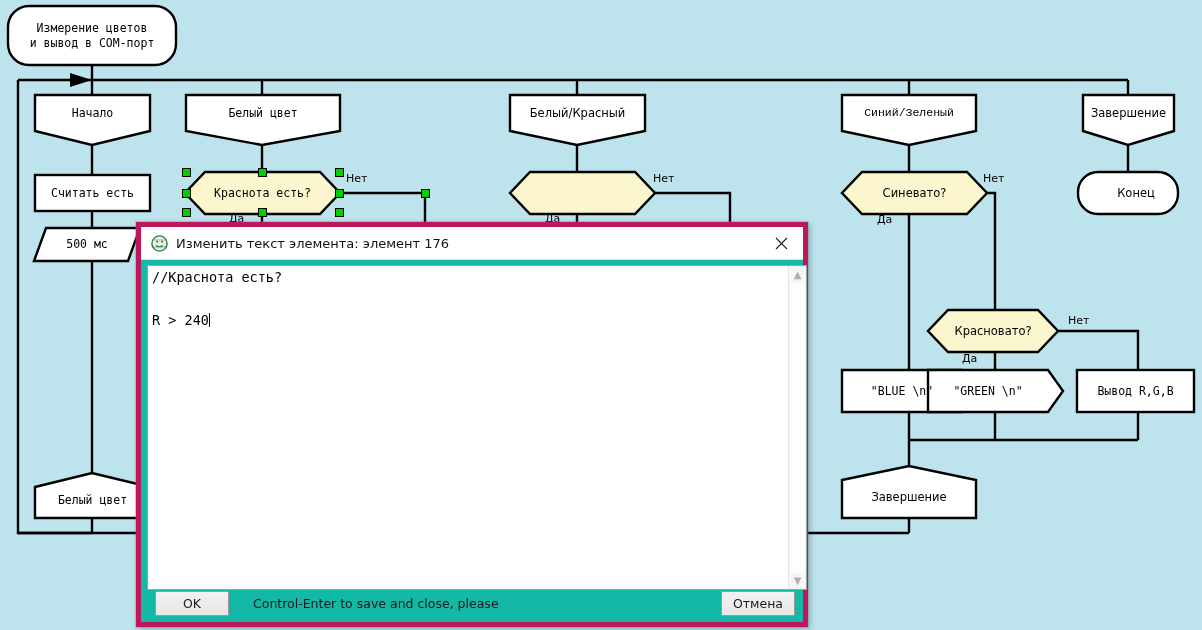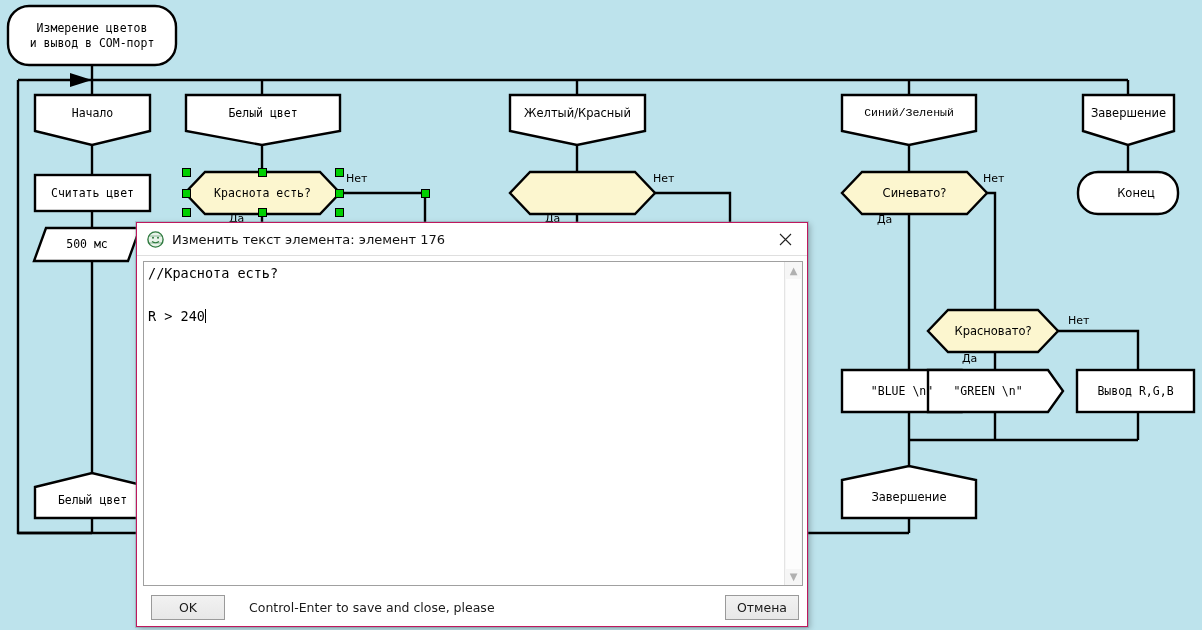--- a/index.html
+++ b/index.html
@@ -27,22 +27,22 @@
   }
   .handle{
     position:absolute;width:9px;height:9px;
     background:#00d000;border:1px solid #000;
     box-sizing:border-box;
   }
 
   
   #dialog{
     position:absolute;left:136px;top:222px;width:672px;height:405px;
-    background:#ffffff;
-    border:1px solid #be185d;
+    background:#14b8a6;
+    border:5px solid #be185d;
     box-shadow:0 0 0 1px rgba(120,140,150,.35), 2px 2px 6px rgba(0,0,0,.25);
     box-sizing:border-box;
     font-family:"DejaVu Sans","Liberation Sans",sans-serif;
   }
   #titlebar{
     position:relative;height:32px;background:#ffffff;
     border-bottom:1px solid #dfdfdf;
     display:flex;align-items:center;
   }
   #title-icon{margin-left:10px;width:17px;height:17px;flex:0 0 auto;}
@@ -197,26 +197,26 @@
   <path d="M842 480 L909 466 L976 480 L976 518 L842 518 Z" fill="#fff" stroke="#000" stroke-width="2.4"></path>
 
   <path d="M1083 95 L1174 95 L1174 131 L1128 145 L1083 131 Z" fill="#fff" stroke="#000" stroke-width="2.4"></path>
 
   <rect x="1078" y="172" width="100" height="42" rx="20" ry="20" fill="#fff" stroke="#000" stroke-width="2.4"></rect>
 </svg>
 
 <div class="node-label" style="left:8px;top:6px;width:168px;height:59px;">Измерение цветов
 и вывод в COM-порт</div>
 <div class="node-label" style="left:35px;top:95px;width:115px;height:36px;">Начало</div>
-<div class="node-label" style="left:35px;top:175px;width:115px;height:36px;">Считать цвет</div>
+<div class="node-label" style="left:35px;top:175px;width:115px;height:36px;">Считать есть</div>
 <div class="node-label" style="left:34px;top:228px;width:106px;height:33px;">500 мс</div>
 <div class="node-label" style="left:35px;top:483px;width:115px;height:35px;">Белый цвет</div>
 <div class="node-label" style="left:186px;top:95px;width:154px;height:36px;">Белый цвет</div>
 <div class="node-label" style="left:185px;top:172px;width:155px;height:42px;">Краснота есть?</div>
-<div class="node-label" style="left:510px;top:95px;width:135px;height:36px;font-family:'DejaVu Sans',sans-serif;">Желтый/Красный</div>
+<div class="node-label" style="left:510px;top:95px;width:135px;height:36px;font-family:'DejaVu Sans',sans-serif;">Белый/Красный</div>
 <div class="node-label" style="left:510px;top:172px;width:145px;height:42px;font-family:Liberation Sans, sans-serif;margin-top:39px;">Красновато?</div>
 <div class="node-label" style="left:842px;top:95px;width:134px;height:36px;font-family:Liberation Mono, monospace;">Синий/Зеленый</div>
 <div class="node-label" style="left:842px;top:172px;width:145px;height:42px;font-family:'DejaVu Sans',sans-serif;">Синевато?</div>
 <div class="node-label" style="left:842px;top:370px;width:120px;height:42px;">"BLUE \n"</div>
 <div class="node-label" style="left:928px;top:310px;width:130px;height:42px;font-family:'DejaVu Sans',sans-serif;">Красновато?</div>
 <div class="node-label" style="left:928px;top:370px;width:120px;height:42px;">"GREEN \n"</div>
 <div class="node-label" style="left:1077px;top:370px;width:117px;height:42px;">Вывод R,G,B</div>
 <div class="node-label" style="left:842px;top:476px;width:134px;height:42px;font-family:'DejaVu Sans',sans-serif;">Завершение</div>
 <div class="node-label" style="left:1083px;top:95px;width:91px;height:36px;font-family:'DejaVu Sans',sans-serif;">Завершение</div>
 <div class="node-label" style="left:1078px;top:172px;width:100px;height:42px;font-family:'DejaVu Sans',sans-serif;padding-left:8px;">Конец</div>

